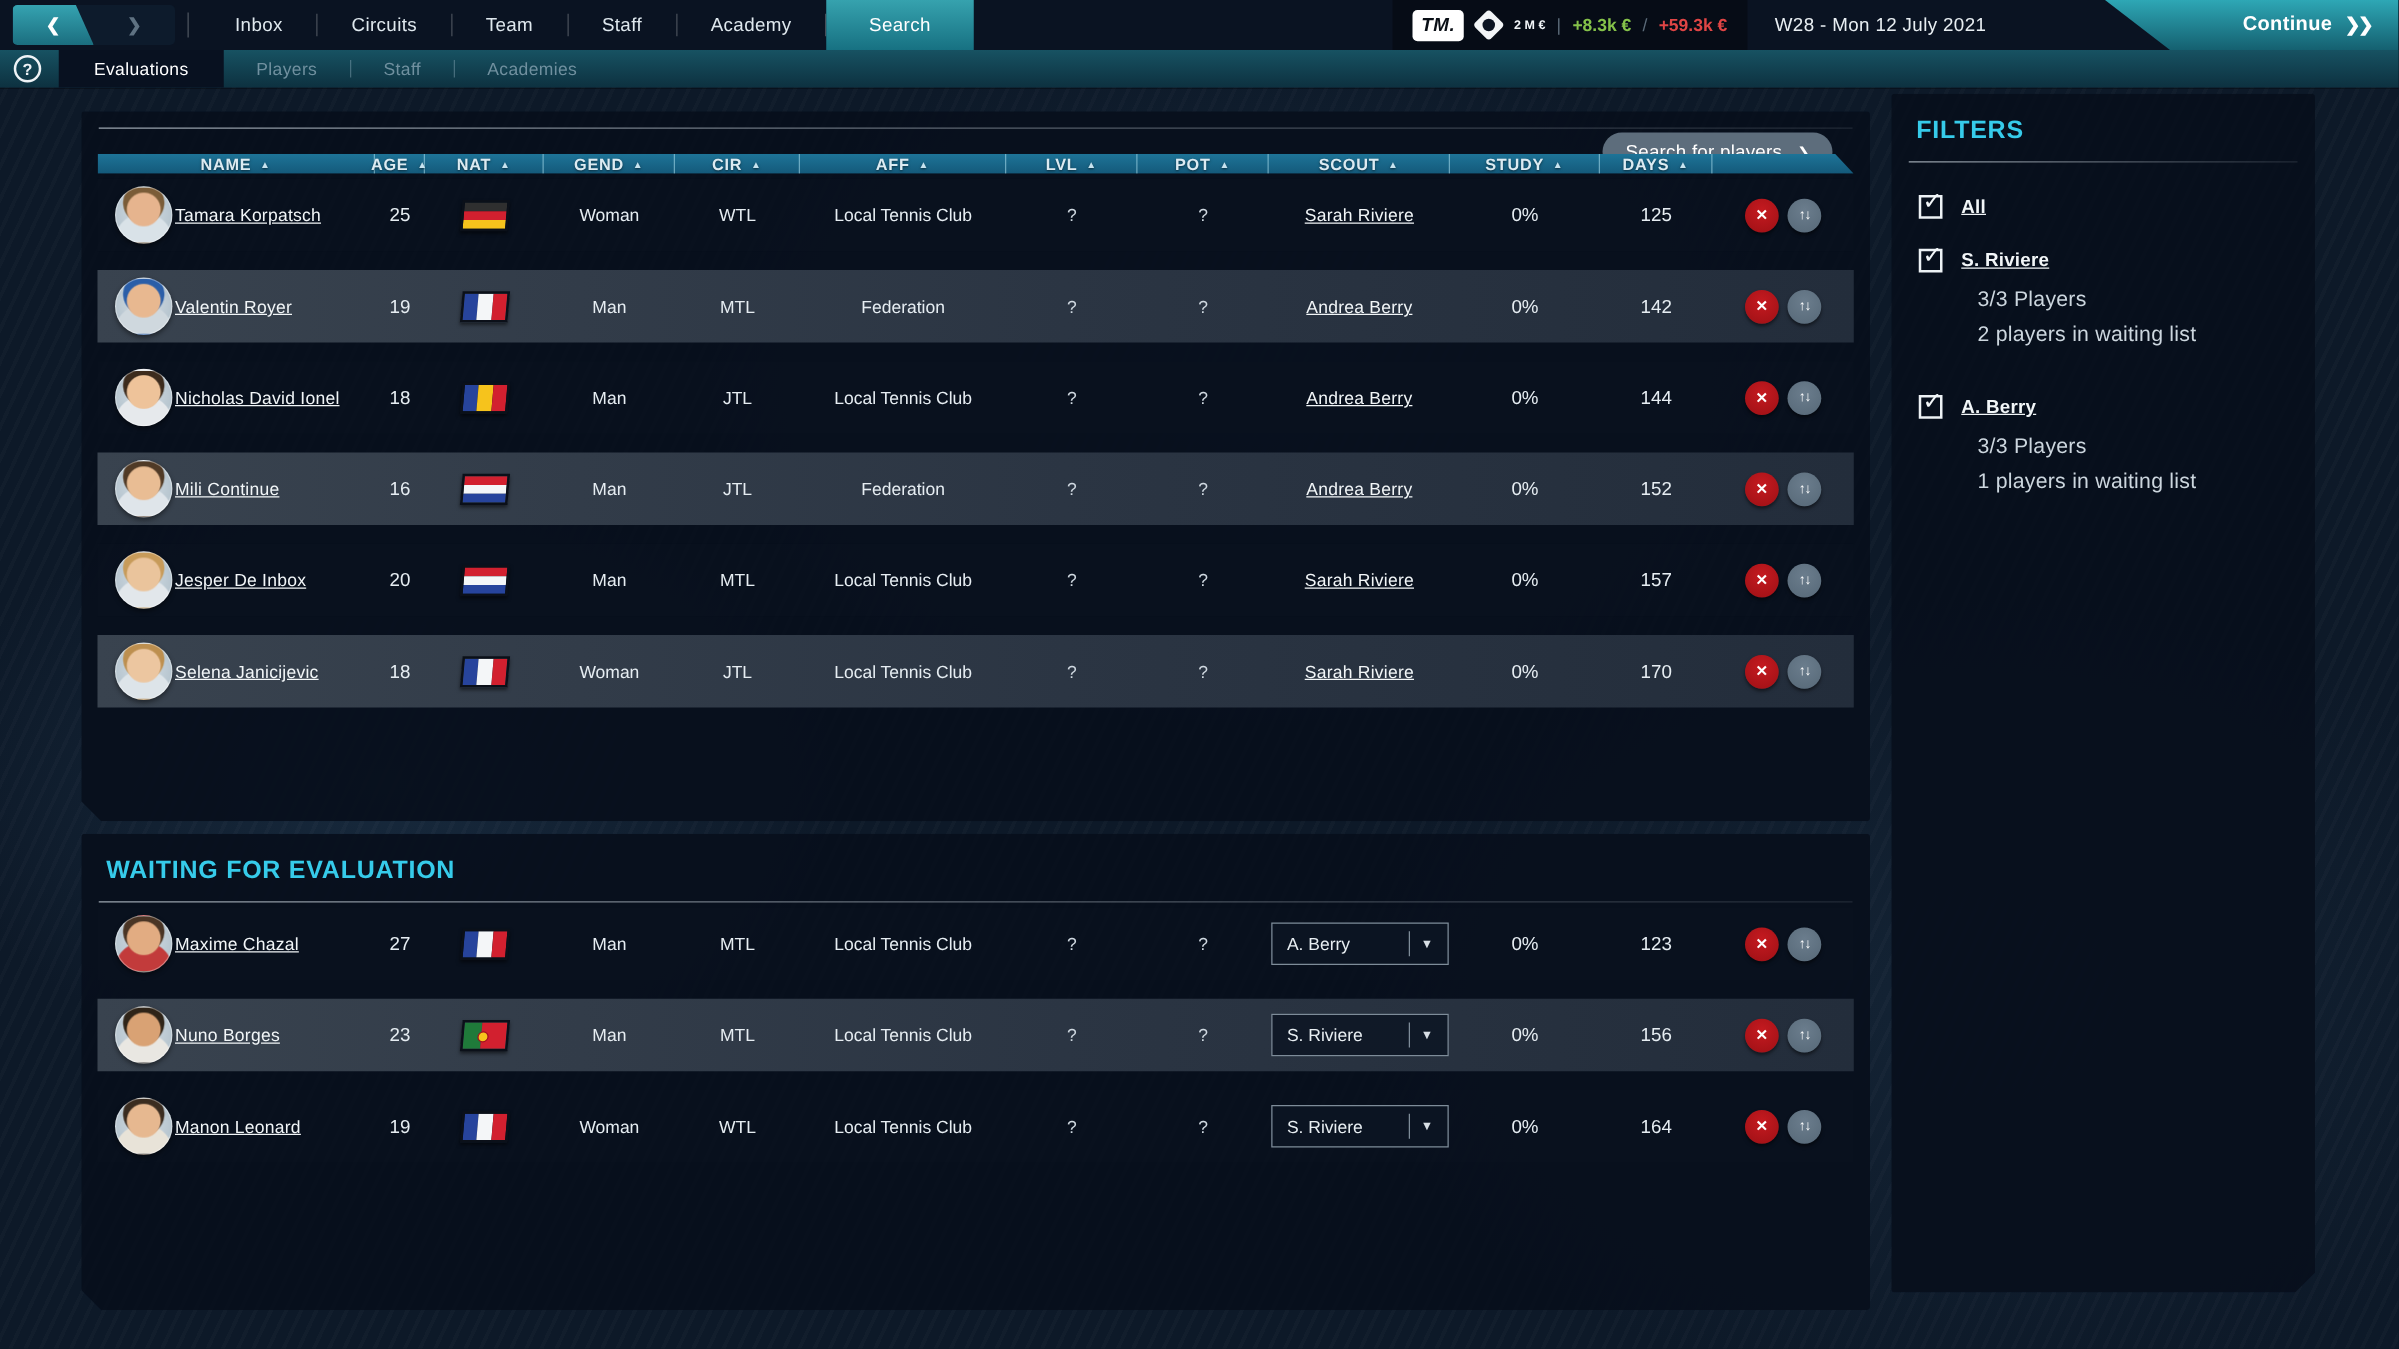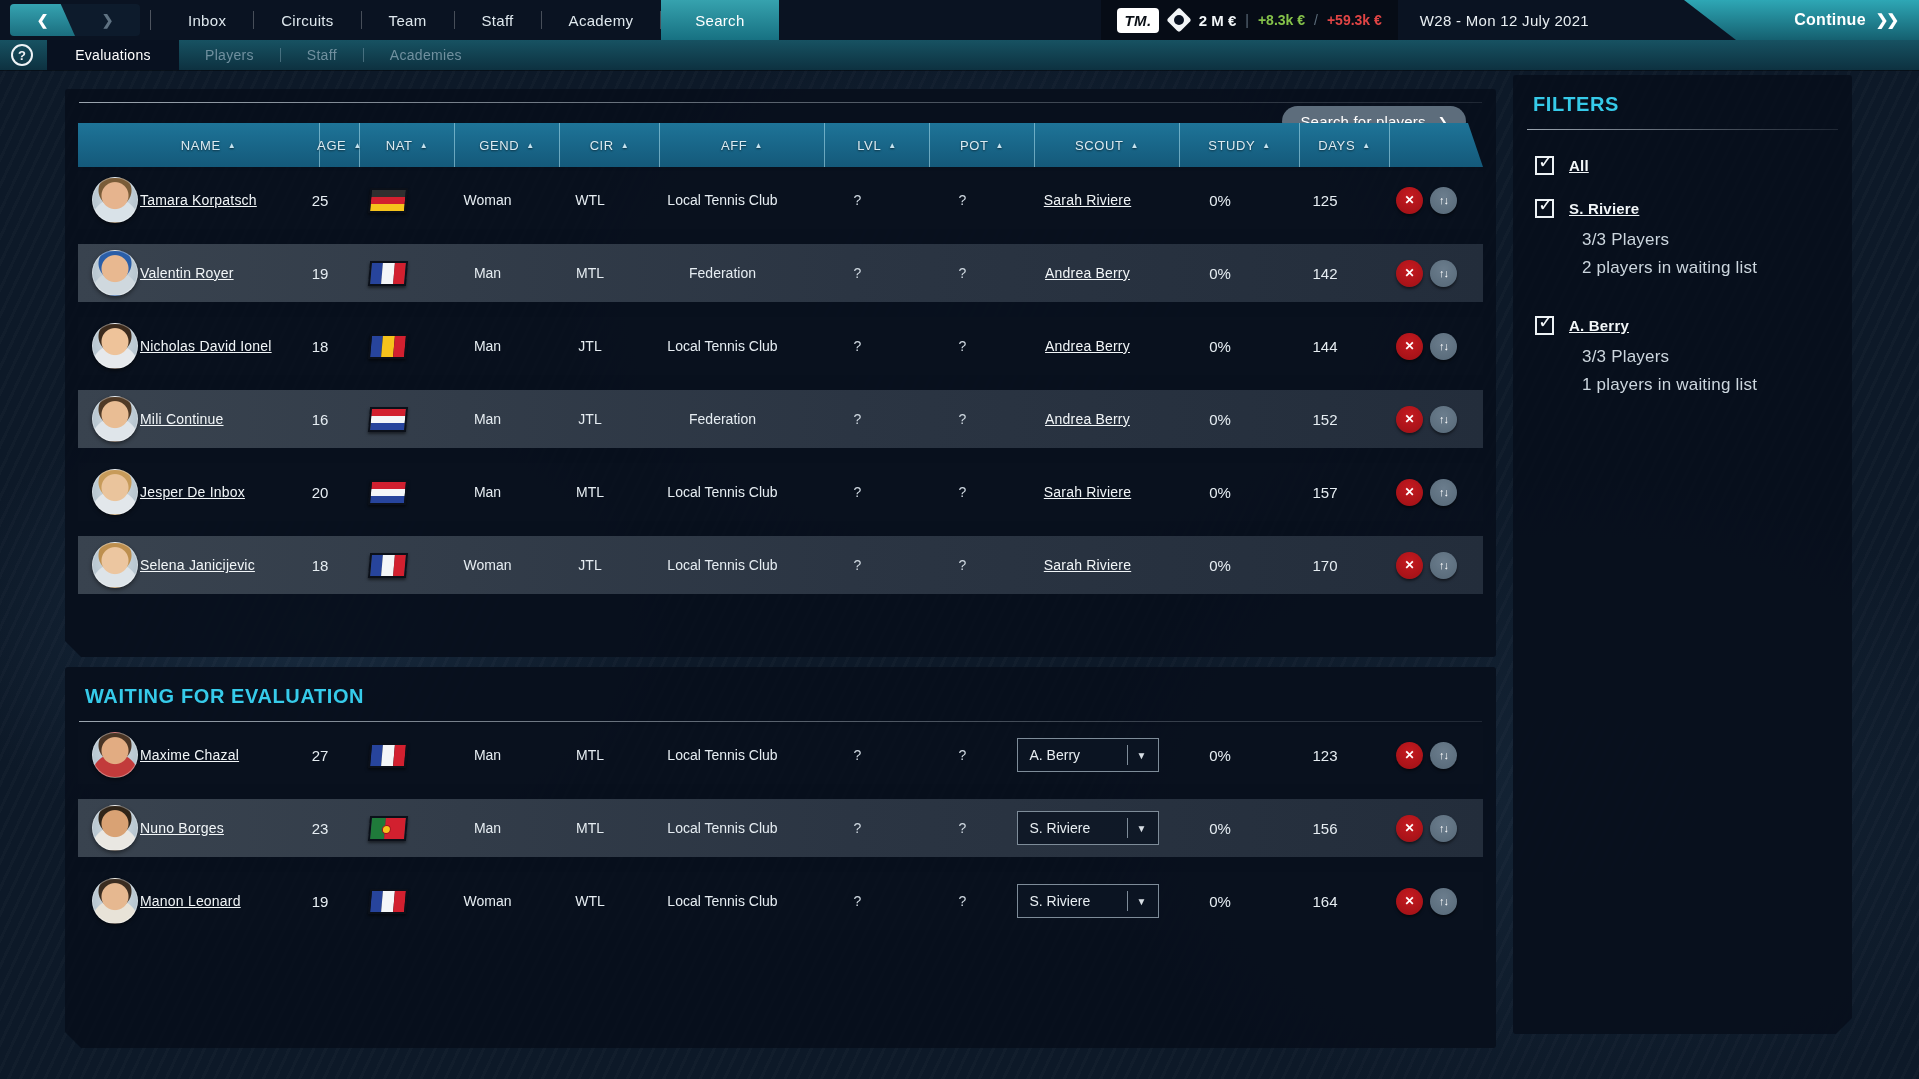--- a/index.html
+++ b/index.html
@@ -25,21 +25,21 @@
   .menu { display:flex; align-items:stretch; }
   .nav-item { display:flex; align-items:center; justify-content:center; padding:16px 27px; font-size:15px; color:#dfe8ee; cursor:pointer; letter-spacing:.3px; }
   .nav-item.active { background:linear-gradient(180deg,#36a2ae,#177182); color:#fff; padding:0 34px; }
   .nav-sep { width:1px; height:18px; background:rgba(255,255,255,.25); align-self:center; }
   .top-right { margin-left:auto; display:flex; align-items:center; margin-right:330px; }
   .money-seg { display:flex; align-items:center; gap:9px; background:#060c16; height:100%; padding:0 16px; }
   .tm-logo { background:#fff; color:#0a0f16; font-weight:bold; font-style:italic; font-size:15px; padding:4px 7px; border-radius:4px; letter-spacing:.5px; }
   .money-icon { position:relative; width:22px; height:22px; display:inline-block; }
   .money-icon .diamond { position:absolute; inset:2px; background:#f2f5f7; transform:rotate(45deg); border-radius:3px; }
   .money-icon .coin { position:absolute; left:6px; top:6px; width:10px; height:10px; border-radius:50%; background:#0a1322; }
-  .budget { font-size:15px; font-weight:bold; color:#f2f6f8; }
+  .budget { font-size:10px; font-weight:bold; color:#f2f6f8; }
   .m-sep { color:#5c6c7a; font-size:14px; }
   .delta-pos { color:#85c24a; font-size:14px; font-weight:bold; }
   .delta-neg { color:#e04545; font-size:14px; font-weight:bold; }
   .date { font-size:15px; color:#e8eef2; margin-left:22px; letter-spacing:.3px; }
   .continue { position:absolute; right:0; top:0; height:40px; width:235px; border:0; cursor:pointer;
     background:linear-gradient(180deg,#2ea7b5,#156070); color:#fff; font-size:16px; font-weight:bold;
     clip-path:polygon(0 0,100% 0,100% 100%,52px 100%); display:flex; align-items:center; justify-content:flex-end; gap:10px; padding-right:22px; letter-spacing:.3px; }
   .cont-icon { font-size:15px; letter-spacing:-2px; }
 
   
@@ -55,24 +55,24 @@
   .panel h2 { color:#36cbea; font-size:20px; letter-spacing:.6px; padding:18px 0 0 20px; font-weight:bold; }
   .hr { height:1px; margin:13px 14px 0 14px; background:linear-gradient(90deg,rgba(205,215,224,.75),rgba(205,215,224,.28) 70%,rgba(205,215,224,.12)); }
   .panel.current { left:65px; top:89px; width:1431px; height:568px; clip-path:polygon(0 0,100% 0,100% 100%,16px 100%,0 calc(100% - 16px)); }
   .panel.waiting { left:65px; top:667px; width:1431px; height:381px; clip-path:polygon(0 0,100% 0,100% 100%,16px 100%,0 calc(100% - 16px)); }
   .panel.filters { left:1513px; top:75px; width:339px; height:959px; clip-path:polygon(0 0,100% 0,100% calc(100% - 16px),calc(100% - 16px) 100%,0 100%); }
 
   .search-btn { position:absolute; top:17px; right:30px; height:31px; background:#5d6d7c; border:0; border-radius:16px; color:#fff; font-size:15px; padding:0 18px; display:flex; align-items:center; gap:12px; cursor:pointer; letter-spacing:.2px; }
   .search-btn .chev { font-size:12px; }
 
   
-  .t-head { margin:20px 13px 0 13px; height:44px; display:grid; align-items:stretch;
+  .t-head { margin:20px 13px 0 13px; height:16px; display:grid; align-items:stretch;
     grid-template-columns:222px 40px 95px 105px 100px 165px 105px 105px 145px 120px 90px 1fr;
-    background:linear-gradient(180deg,#1e7498,#14597a); color:#dcebf2; font-size:13px; font-weight:normal; letter-spacing:.6px;
-    clip-path:polygon(0 0,calc(100% - 15px) 0,100% 100%,0 100%); text-shadow:0 1px 2px rgba(0,0,0,.55);padding-left:20px; }
+    background:linear-gradient(180deg,#1e7498,#14597a); color:#dcebf2; font-size:13px; font-weight:bold; letter-spacing:.6px;
+    clip-path:polygon(0 0,calc(100% - 15px) 0,100% 100%,0 100%); text-shadow:0 1px 2px rgba(0,0,0,.55); }
   .hcell { display:flex; align-items:center; justify-content:center; gap:7px; border-right:1px solid rgba(175,225,240,.55); }
   .hcell.last { border-right:1px solid rgba(175,225,240,.55); }
   .hcell.actions { border-right:0; }
   .sort { font-size:8px; color:#c6e3ef; }
 
   .t-body { margin:4px 13px 0 13px; display:flex; flex-direction:column; gap:15px; }
   .t-row { height:58px; display:grid; align-items:center;
     grid-template-columns:62px 160px 40px 95px 105px 100px 165px 105px 105px 145px 120px 90px 1fr; }
   .t-row.dark  { background:rgba(9,17,31,.62); }
   .t-row.light { background:linear-gradient(90deg,#39434f 0%,#2b3543 55%,#232d3b 100%); }

